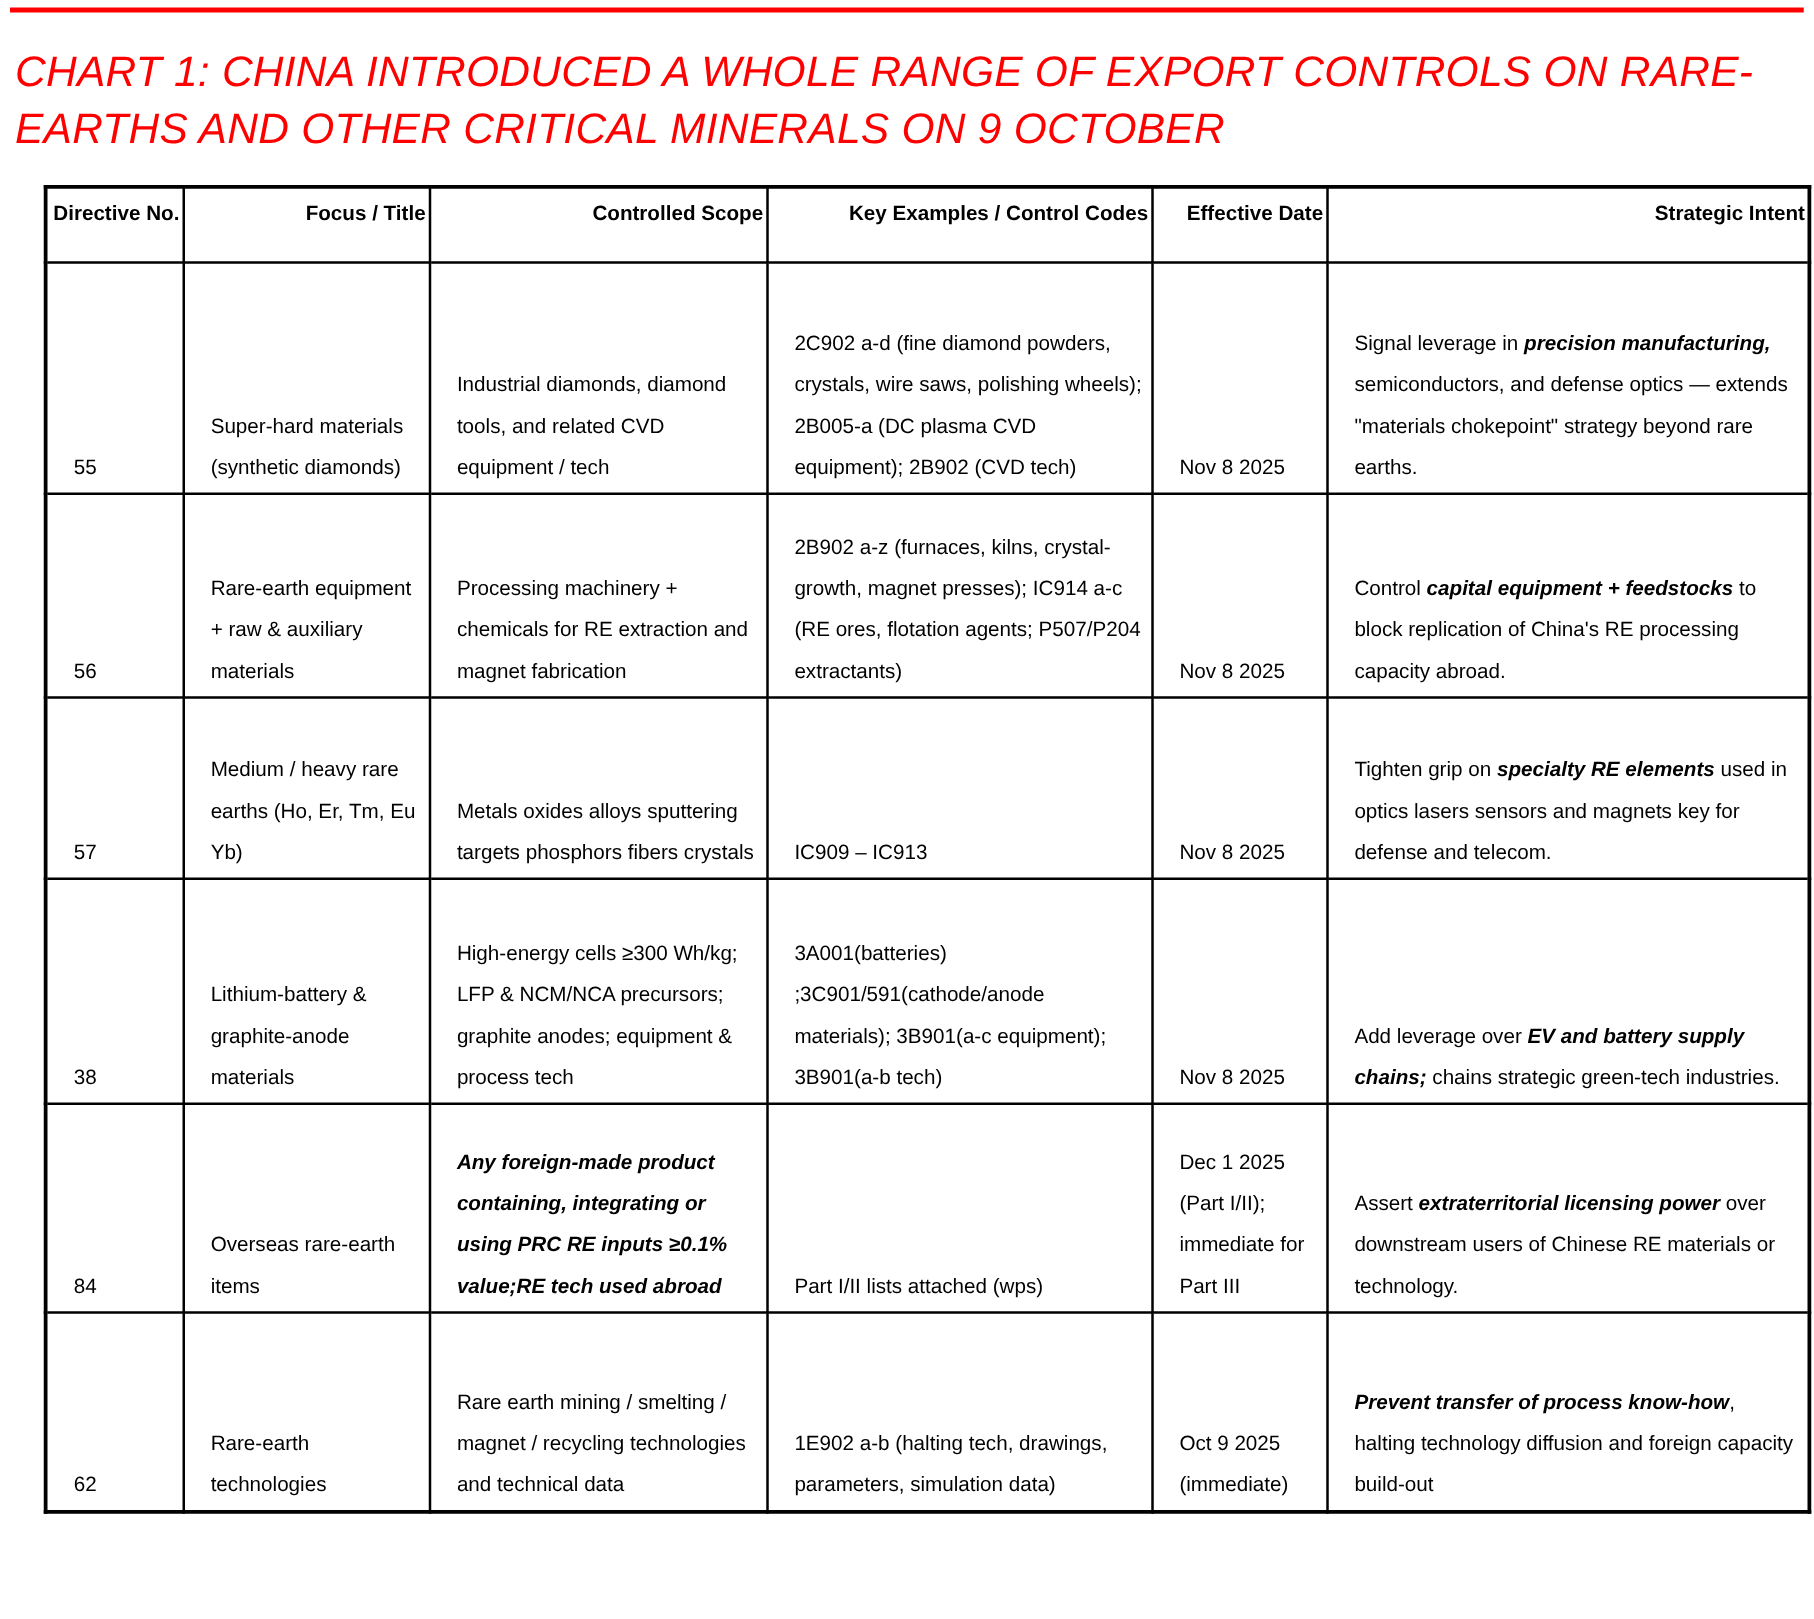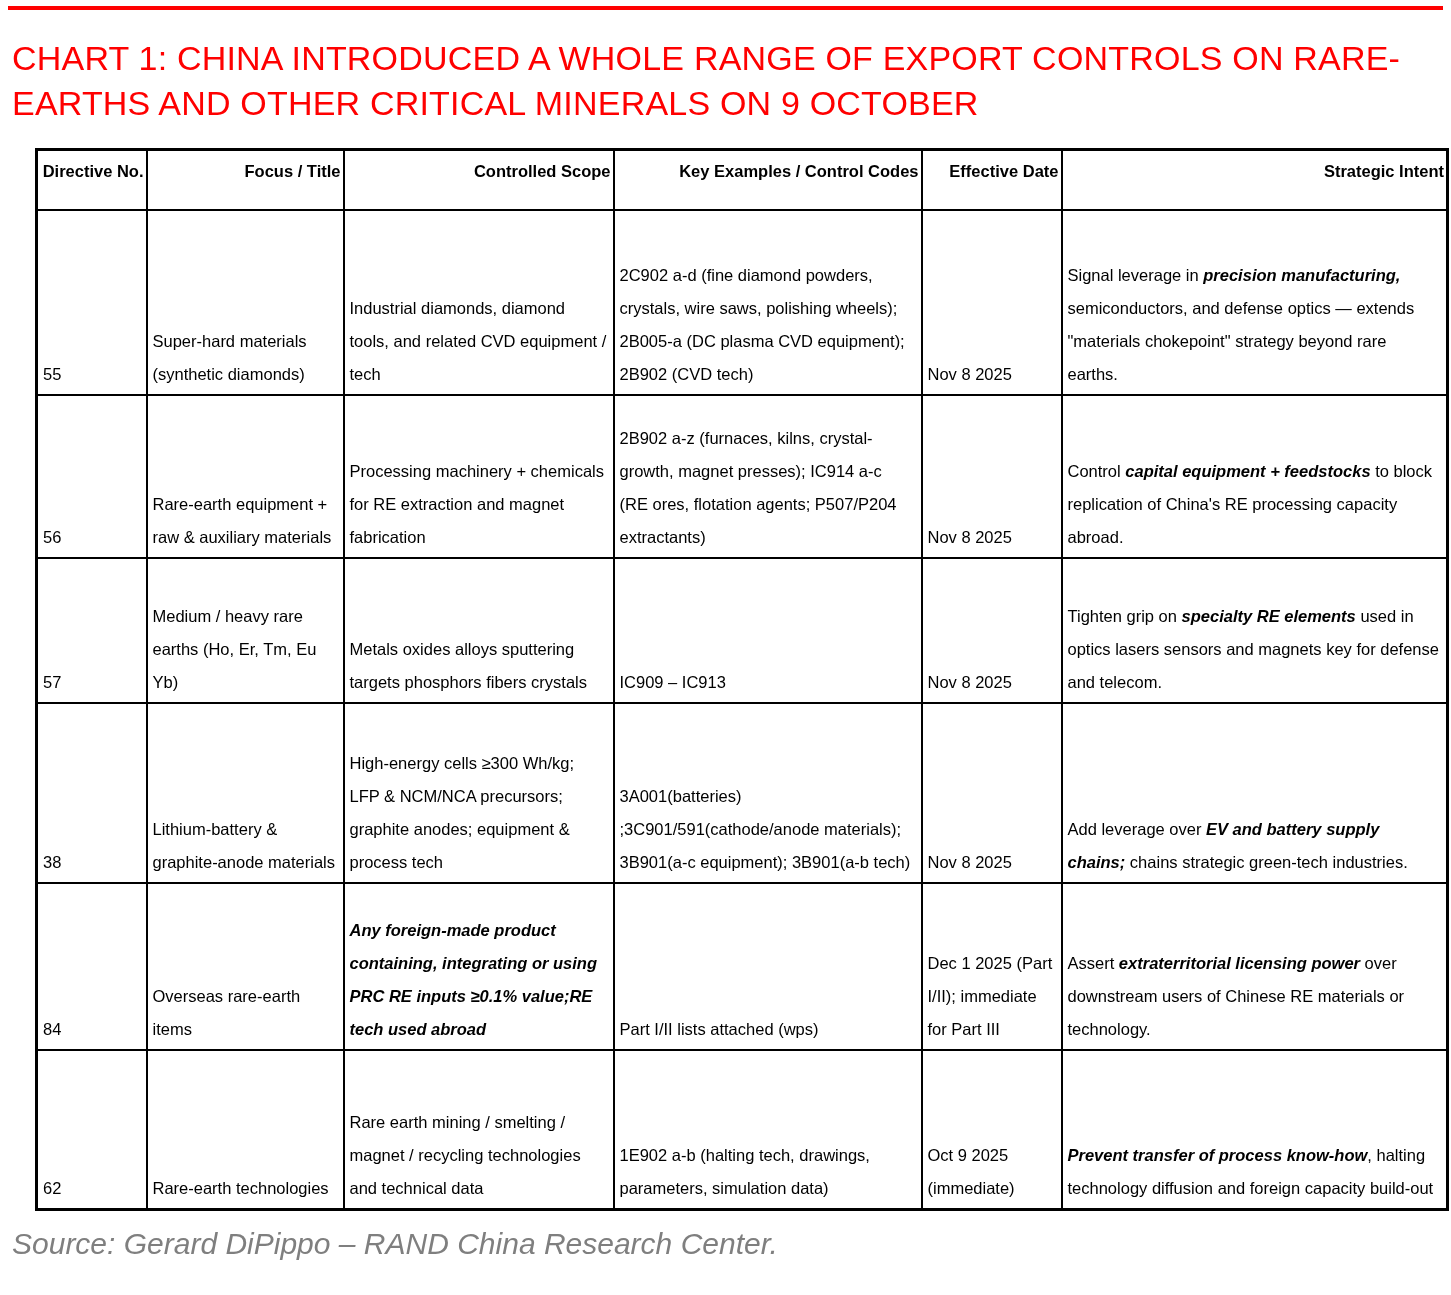--- a/index.html
+++ b/index.html
@@ -5,20 +5,21 @@
   html,body{margin:0;padding:0;background:#ffffff;font-family:"Liberation Sans",sans-serif;color:#000;}
   .page{width:1451px;min-height:1295px;box-sizing:border-box;padding:6px 0 0 0;}
   .top-rule{height:4px;background:#ff0000;margin:0 8px 0 8px;}
   .page-title{
     color:#ff0000;
     font-size:34px;
     font-weight:400;
     line-height:45px;
     margin:26px 30px 22px 12px;
     letter-spacing:0.2px;
+    font-style:italic;
   }
   table.directives{
     border-collapse:collapse;
     table-layout:fixed;
     margin-left:35px;
     width:1411px;
     border:3px solid #000;
   }
   table.directives th, table.directives td{
     border:2px solid #000;
@@ -28,21 +29,21 @@
   }
   table.directives th{
     font-weight:700;
     text-align:right;
     vertical-align:top;
     padding:4px 2px 2px 2px;
   }
   table.directives td{
     vertical-align:bottom;
     text-align:left;
-    padding:2px 6px 3px 5px;
+    padding:2px 6px 3px 21px;
   }
   td.num{text-align:right;padding-right:9px;}
   .seg-b{font-weight:700;font-style:italic;}
   .source-note{
     color:#7f7f7f;
     font-size:30px;
     font-style:italic;
     margin:16px 0 20px 12px;
   }
 </style>
@@ -119,15 +120,14 @@
         <td class="num">62</td>
         <td>Rare-earth technologies</td>
         <td><span>Rare earth mining / smelting / magnet / recycling technologies and technical data</span></td>
         <td>1E902 a-b (halting tech, drawings, parameters, simulation data)</td>
         <td>Oct 9 2025 (immediate)</td>
         <td><span class="seg-b">Prevent transfer of process know-how</span><span>, halting technology diffusion and foreign capacity build-out</span></td>
       </tr>
     </tbody>
   </table>
 
-  <p class="source-note">Source: Gerard DiPippo – RAND China Research Center.</p>
 
 </div>
 
 </body></html>

